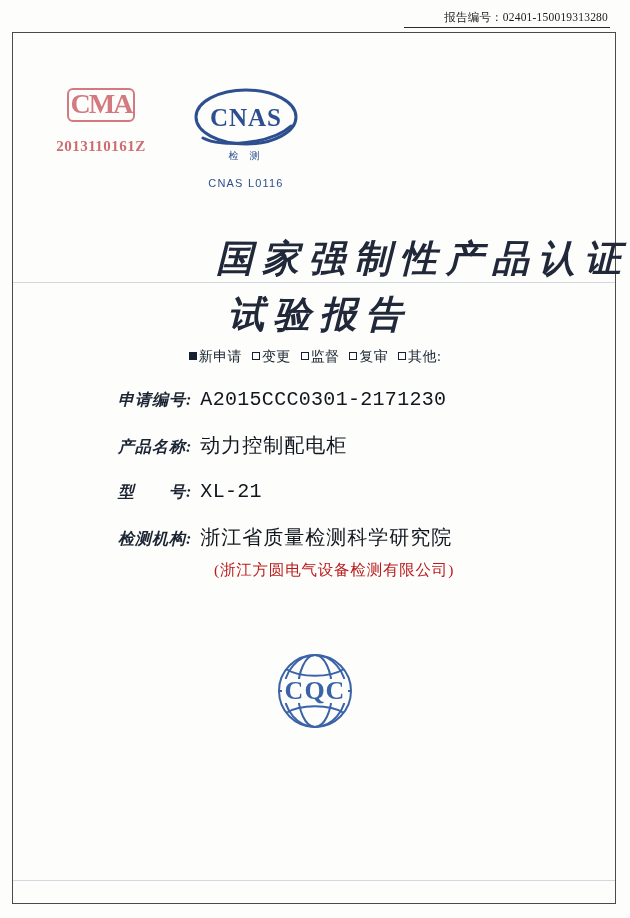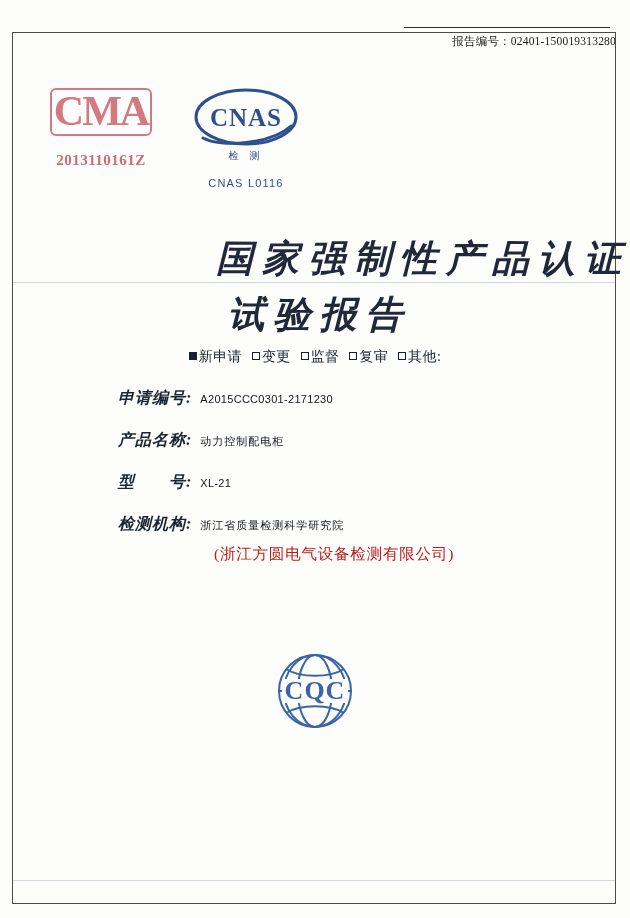--- a/index.html
+++ b/index.html
@@ -21,27 +21,26 @@
     left: 0; top: 0;
     width: 630px;
     height: 918px;
     background: #fdfdfb;
   }
 
   
   .report-no {
     position: absolute;
     top: 10px;
-    right: 14px;
+    right: 22px;
     font-size: 11.5px;
     letter-spacing: 0.2px;
     color: #1b1b1b;
     white-space: nowrap;
     font-family: "Liberation Serif", serif;
-    margin-top: 24px;
   }
   .report-no .val { font-family: "Liberation Serif", serif; }
   .report-no-rule {
     position: absolute;
     top: 27px;
     right: 20px;
     width: 206px;
     height: 1px;
     background: #2b2b2b;
   }
@@ -75,21 +74,21 @@
   }
   .cma-wrap {
     position: absolute;
     left: 36px;
     top: 2px;
     width: 130px;
     text-align: center;
   }
   .cma-mark {
     font-family: "Liberation Serif", serif;
-    font-size: 42px;
+    font-size: 28px;
     font-weight: bold;
     letter-spacing: -2px;
     color: #d4797f;
     line-height: 1;
     position: relative;
     display: inline-block;
     padding: 2px 4px 4px 4px;
   }
   .cma-mark::before {
     content: "";
@@ -200,25 +199,25 @@
   .field .label {
     font-size: 16px;
     font-style: italic;
     font-weight: bold;
     color: #1b2433;
     white-space: nowrap;
     font-family: "Liberation Serif", serif;
     letter-spacing: 1px;
   }
   .field .value {
-    font-size: 11px;
+    font-size: 20px;
     color: #11161f;
     margin-left: 8px;
     white-space: nowrap;
-    font-family: Liberation Sans, sans-serif;
+    font-family: Liberation Mono, monospace;
     letter-spacing: 0.3px;
   }
   .field .value.cn { letter-spacing: 1px; }
   .field-sub {
     padding-left: 118px;
     margin-top: -12px;
     margin-bottom: 20px;
   }
   .field-sub .value {
     font-size: 15.5px;

